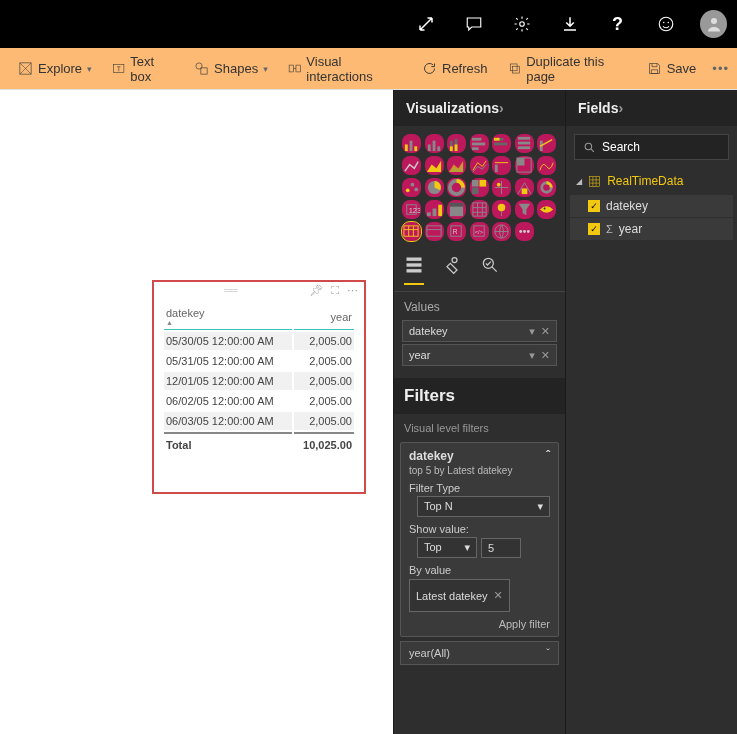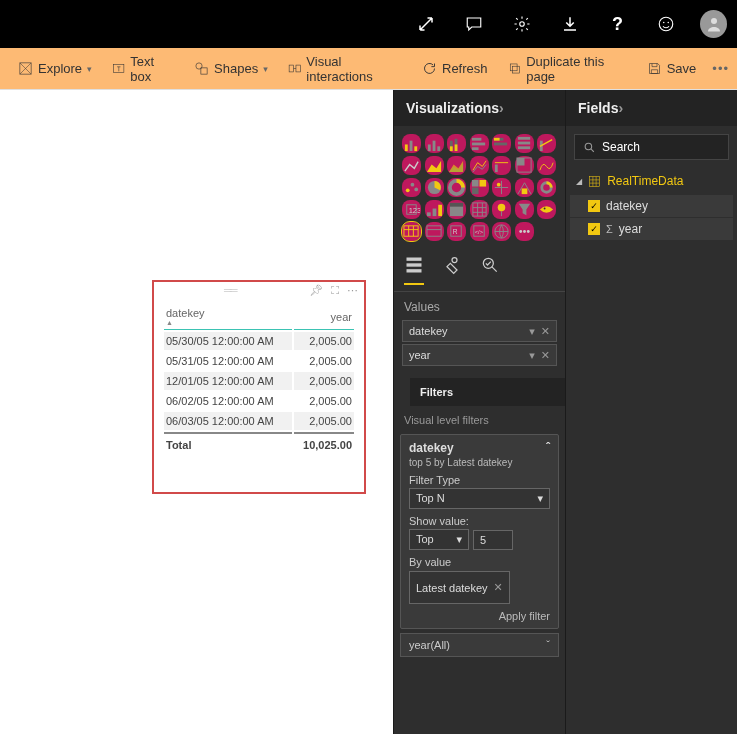--- a/index.html
+++ b/index.html
@@ -47,28 +47,28 @@
 
 .tab-row { display: flex; gap: 18px; padding: 6px 10px; border-bottom: 1px solid #444; }
 .tab-row .tab { padding-bottom: 4px; }
 .tab-row .tab.active { border-bottom: 2px solid #f2c811; }
 .tab-row svg { width: 20px; height: 20px; fill: #ccc; }
 
 .section-label { padding: 8px 10px 4px; font-size: 12px; color: #aaa; }
 .field-well { margin: 2px 8px; background: #3a3a3a; border: 1px solid #555; height: 22px; display: flex; align-items: center; padding: 0 6px; font-size: 11px; color: #ddd; justify-content: space-between; }
 .field-well .x { color: #999; font-size: 11px; }
 
-.filters-h { background: #232323; padding: 8px 10px; font-weight: 600; font-size: 11px; color: #eee; margin-top: 12px; margin-left: 16px; }
+.filters-h { background: #232323; padding: 8px 10px; font-weight: 600; font-size: 17px; color: #eee; margin-top: 12px; }
 .filter-sub { font-size: 11px; color: #999; padding: 8px 10px 4px; }
 
 .filter-card { margin: 4px 6px; background: #3a3a3a; border: 1px solid #555; border-radius: 2px; padding: 6px 8px; font-size: 11px; color: #ddd; }
 .filter-card .fhead { display: flex; justify-content: space-between; font-weight: 600; font-size: 12px; }
 .filter-card .fsub { font-size: 10px; color: #bbb; margin: 2px 0; }
 .filter-card .flabel { font-size: 11px; color: #ccc; margin-top: 6px; }
-.fselect { display: flex; align-items: center; margin-top: 2px; }
+.fselect { display: flex; align-items: center; margin-top: 2px; margin-left: 8px; }
 .fselect .sel { background: #333; border: 1px solid #666; padding: 3px 6px; flex: 1; display: flex; justify-content: space-between; font-size: 11px; }
 .fselect .num { width: 40px; background: #333; border: 1px solid #666; margin-left: 4px; padding: 3px 6px; font-size: 11px; }
 .chip { display: inline-flex; align-items: center; background: #333; border: 1px solid #666; padding: 9px 6px; margin-top: 3px; font-size: 11px; }
 .chip .x { margin-left: 6px; color: #999; }
 .apply { text-align: right; font-size: 11px; color: #bbb; margin-top: 6px; cursor: pointer; }
 
 .filter-row { margin: 4px 6px; background: #3a3a3a; border: 1px solid #555; padding: 5px 8px; font-size: 11px; display: flex; justify-content: space-between; }
 
 
 .search { margin: 8px; background: #232323; border: 1px solid #444; height: 26px; display: flex; align-items: center; padding: 0 8px; gap: 6px; font-size: 12px; color: #ffffff; }

